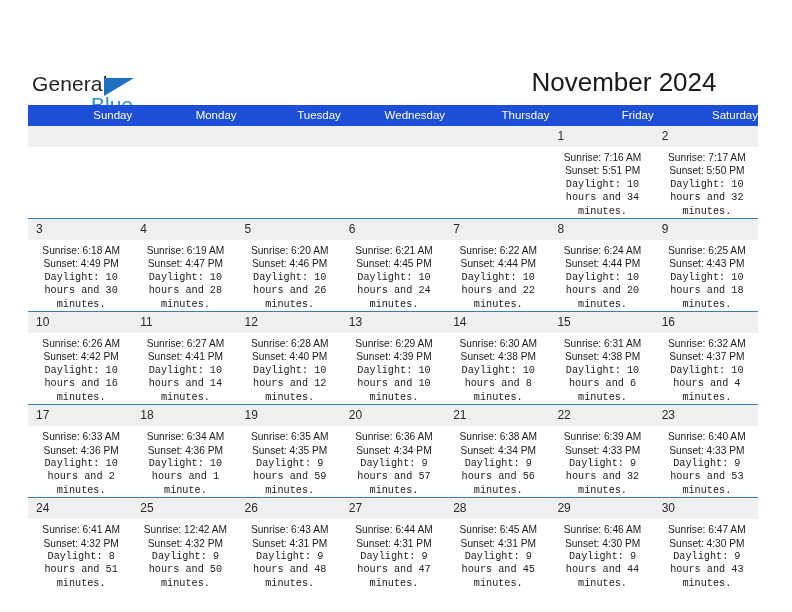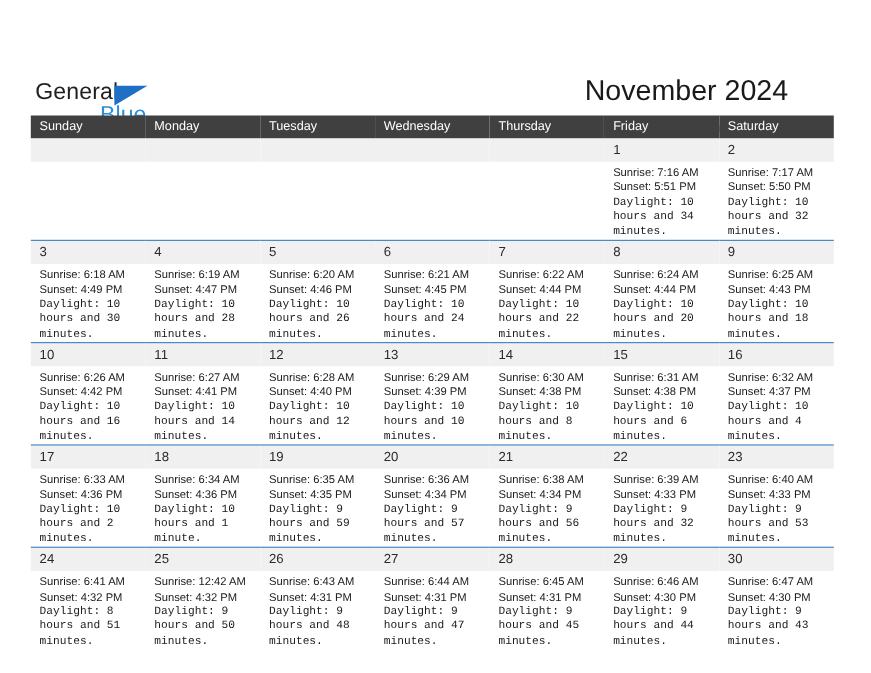--- a/index.html
+++ b/index.html
@@ -86,25 +86,25 @@
   
   .calendar {
     position: absolute;
     left: 28px;
     top: 105px;
     width: 730px;
     border-collapse: collapse;
     table-layout: fixed;
   }
   .calendar th {
-    background: #404040;
+    background: #1d4ed8;
     color: #ffffff;
     font-size: 11.5px;
     font-weight: normal;
-    text-align: left;
+    text-align: right;
     padding: 4px 0 4px 8px;
     height: 11px;
     line-height: 13px;
     border: none;
   }
   .calendar td {
     vertical-align: top;
     padding: 0;
     border: none;
     border-top: 1px solid #3a7cc0;
@@ -124,20 +124,21 @@
     min-height: 14px;
   }
   .daynum.empty {
     color: transparent;
   }
   .cellbody {
     padding: 4px 6px 0 8px;
     font-size: 10.2px;
     line-height: 13.4px;
     color: #1a1a1a;
+    text-align: center;
   }
   .cellbody div {
     white-space: nowrap;
   }
   .cellbody .daylight {
     white-space: normal;
     font-family: Liberation Mono, monospace;
   }
 </style>
 </head>

